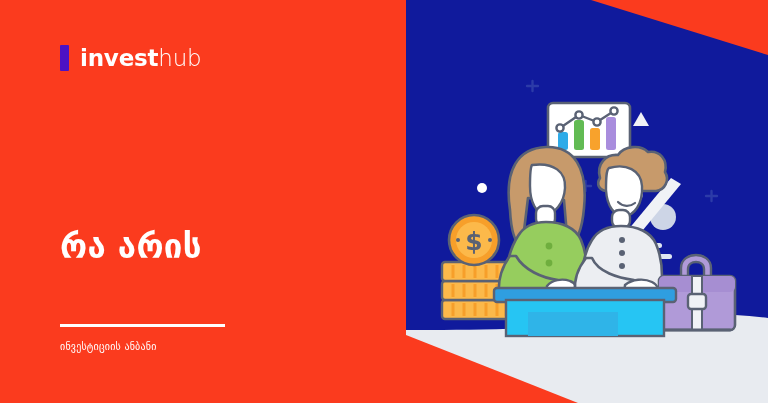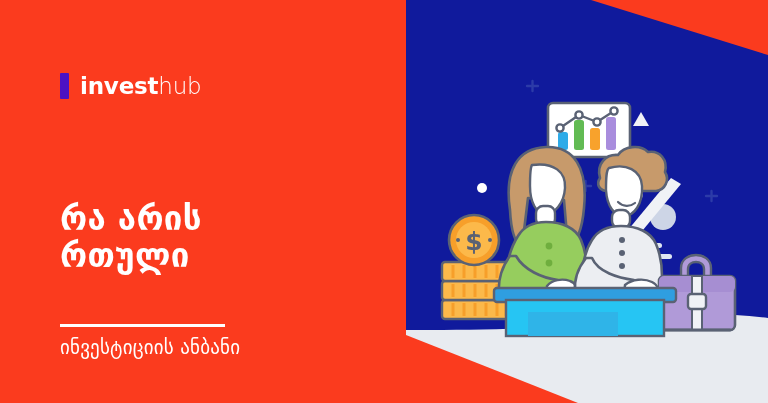--- a/index.html
+++ b/index.html
@@ -20,21 +20,20 @@
   }
 
   
   .logo {
     position: absolute;
     left: 60px;
     top: 44px;
     display: flex;
     align-items: center;
     height: 28px;
-    margin-top: 28px;
   }
   .logo-mark {
     width: 9px;
     height: 26px;
     background: #4b12c4;
     margin-right: 11px;
     border-radius: 1px;
     flex: none;
   }
   .logo-text {
@@ -51,37 +50,37 @@
     position: absolute;
     left: 60px;
     top: 200px;
     width: 320px;
     color: #ffffff;
     font-size: 33px;
     font-weight: 700;
     line-height: 37px;
     letter-spacing: 0.3px;
   }
-  .headline span { display: block; }
+  .headline span { display: block; margin-top: 28px; }
 
   .rule {
     position: absolute;
     left: 60px;
     top: 324px;
     width: 165px;
     height: 3px;
     background: #ffffff;
   }
 
   .subtitle {
     position: absolute;
     left: 60px;
     top: 336px;
     color: #ffffff;
-    font-size: 19px;
+    font-size: 10px;
     font-weight: 400;
     line-height: 22px;
     letter-spacing: 0.2px;
   }
 
   
   #art {
     position: absolute;
     left: 406px;
     top: 0;
@@ -95,21 +94,20 @@
 
 <div id="banner">
 
   <div class="logo">
     <div class="logo-mark"></div>
     <div class="logo-text"><span class="lt-bold">invest</span><span class="lt-light">hub</span></div>
   </div>
 
   <div class="headline">
     <span>რა არის</span>
-    <span>რთული</span>
   </div>
 
   <div class="rule"></div>
 
   <div class="subtitle">ინვესტიციის ანბანი</div>
 
   <div id="art">
     <svg width="362" height="403" viewBox="0 0 362 403" xmlns="http://www.w3.org/2000/svg">
 
       <polygon points="0,0 185,0 362,55 362,403 0,403" fill="#101a9c"></polygon>

